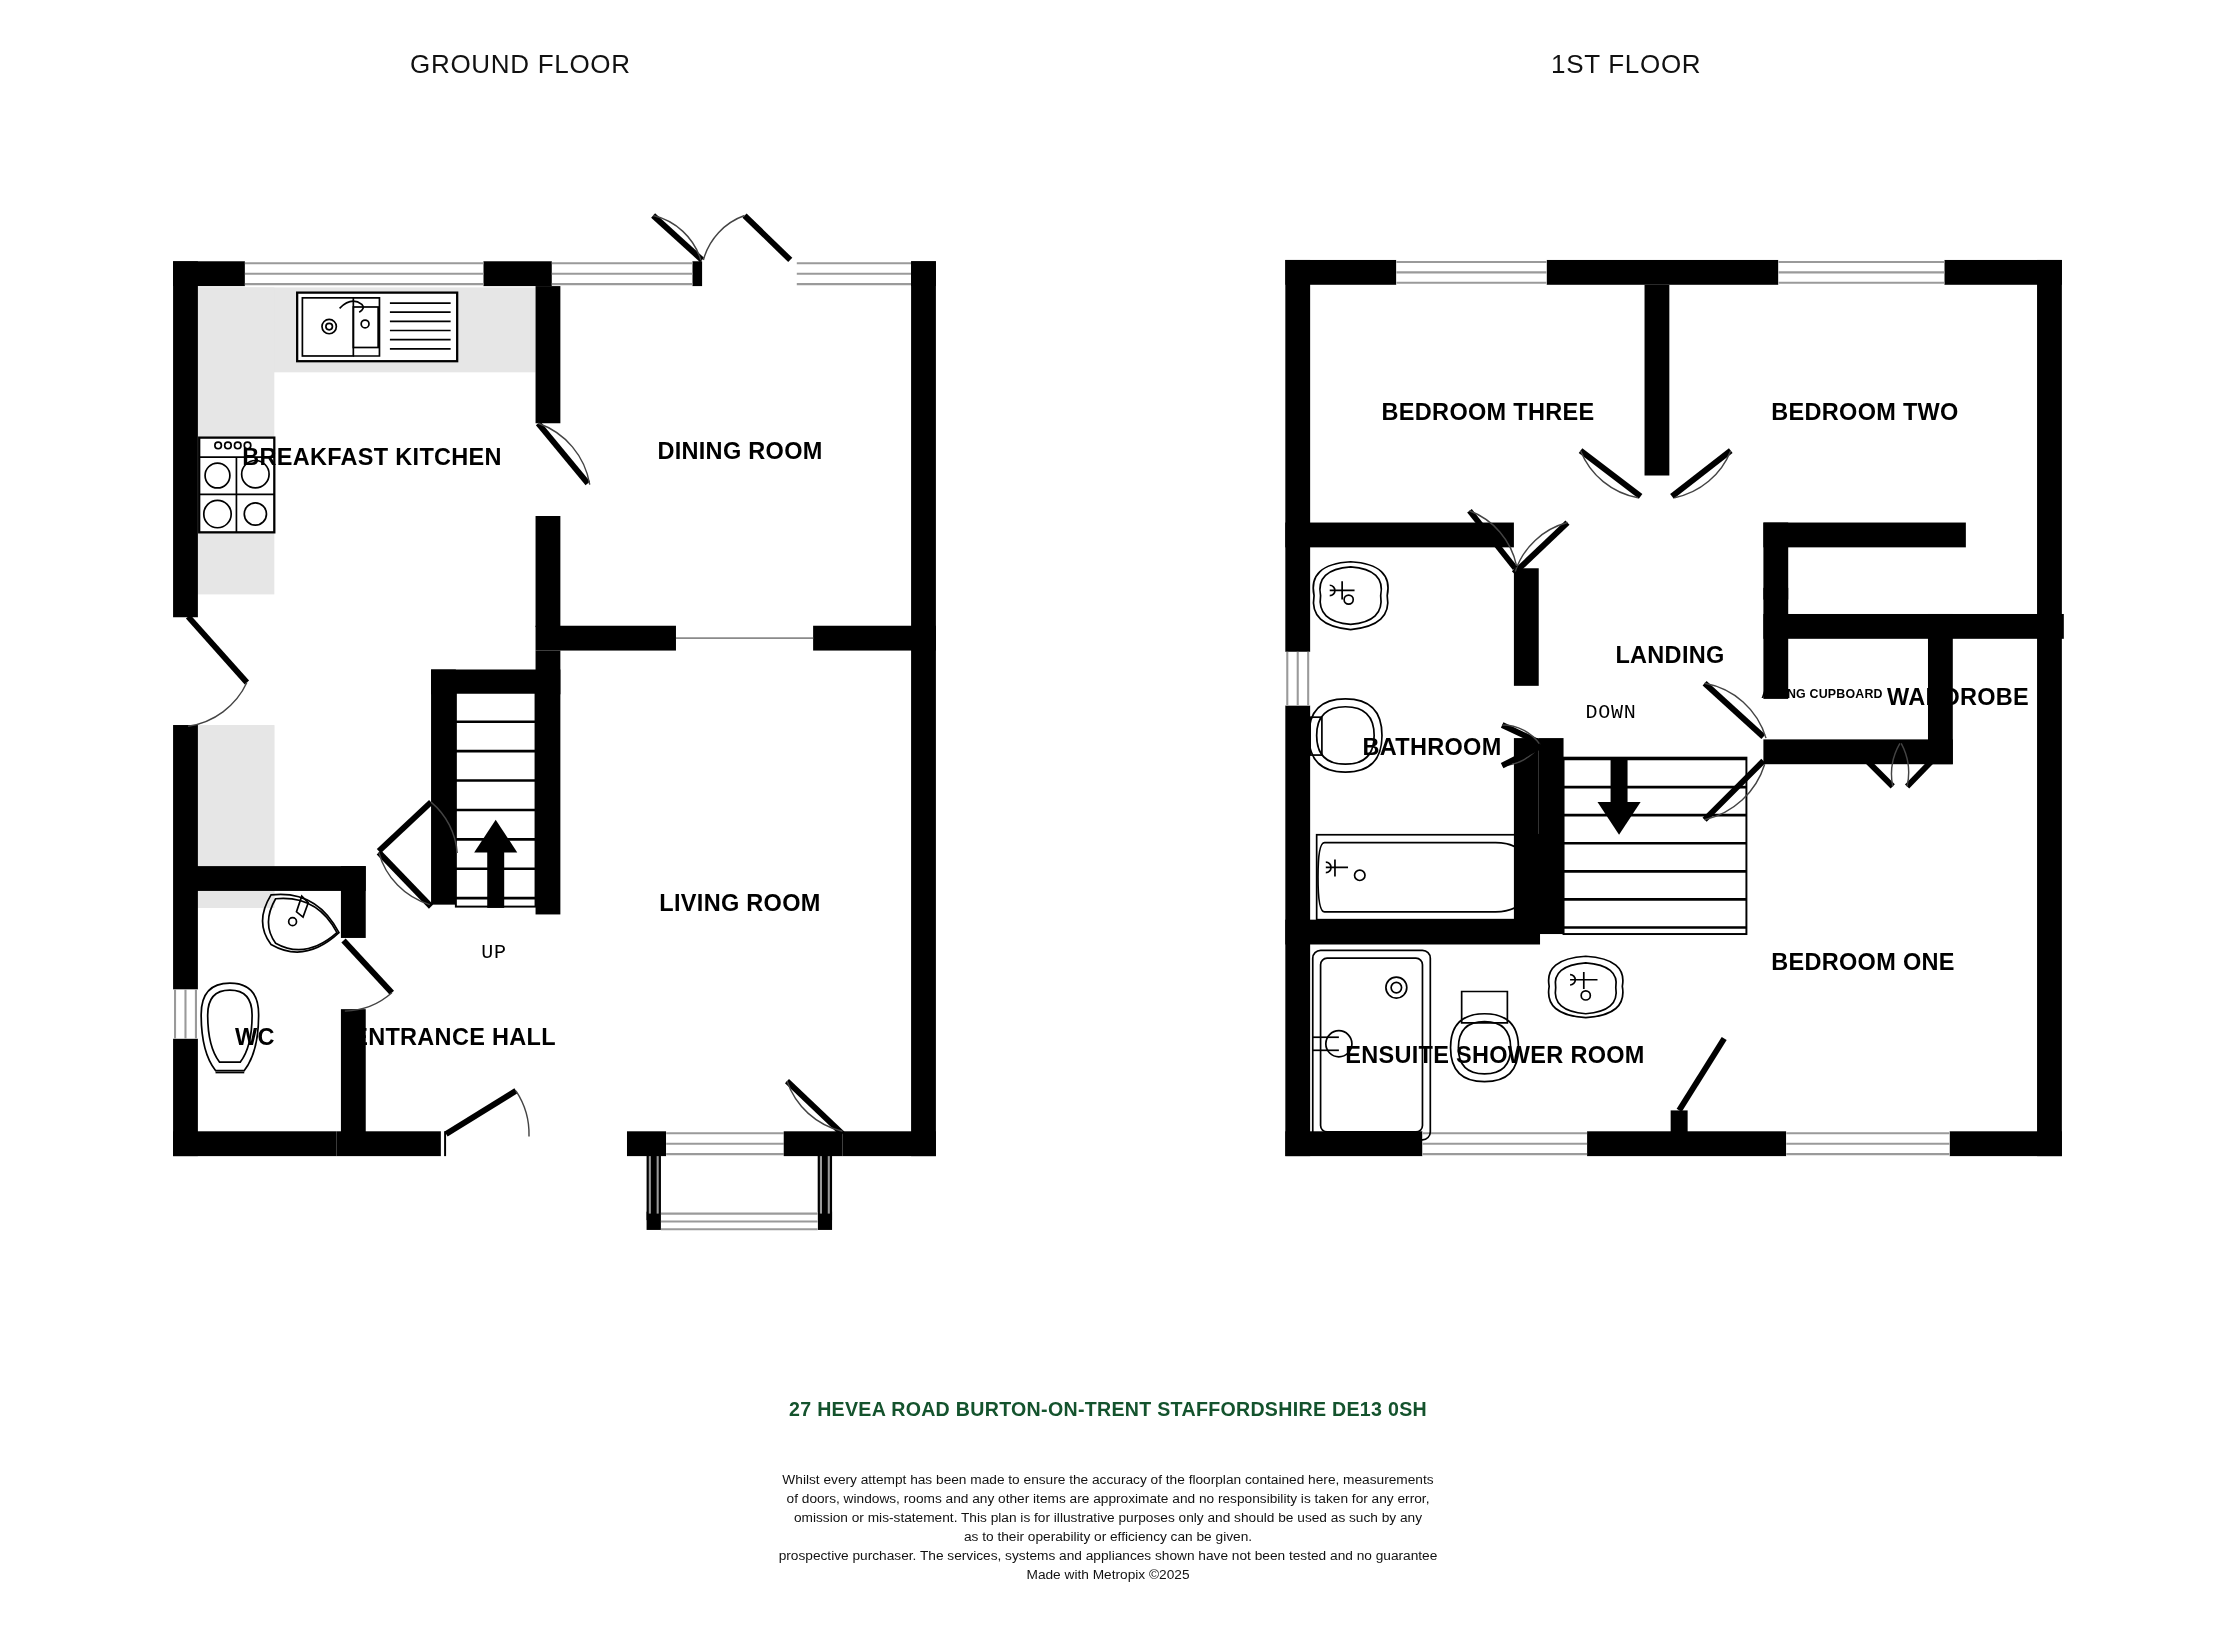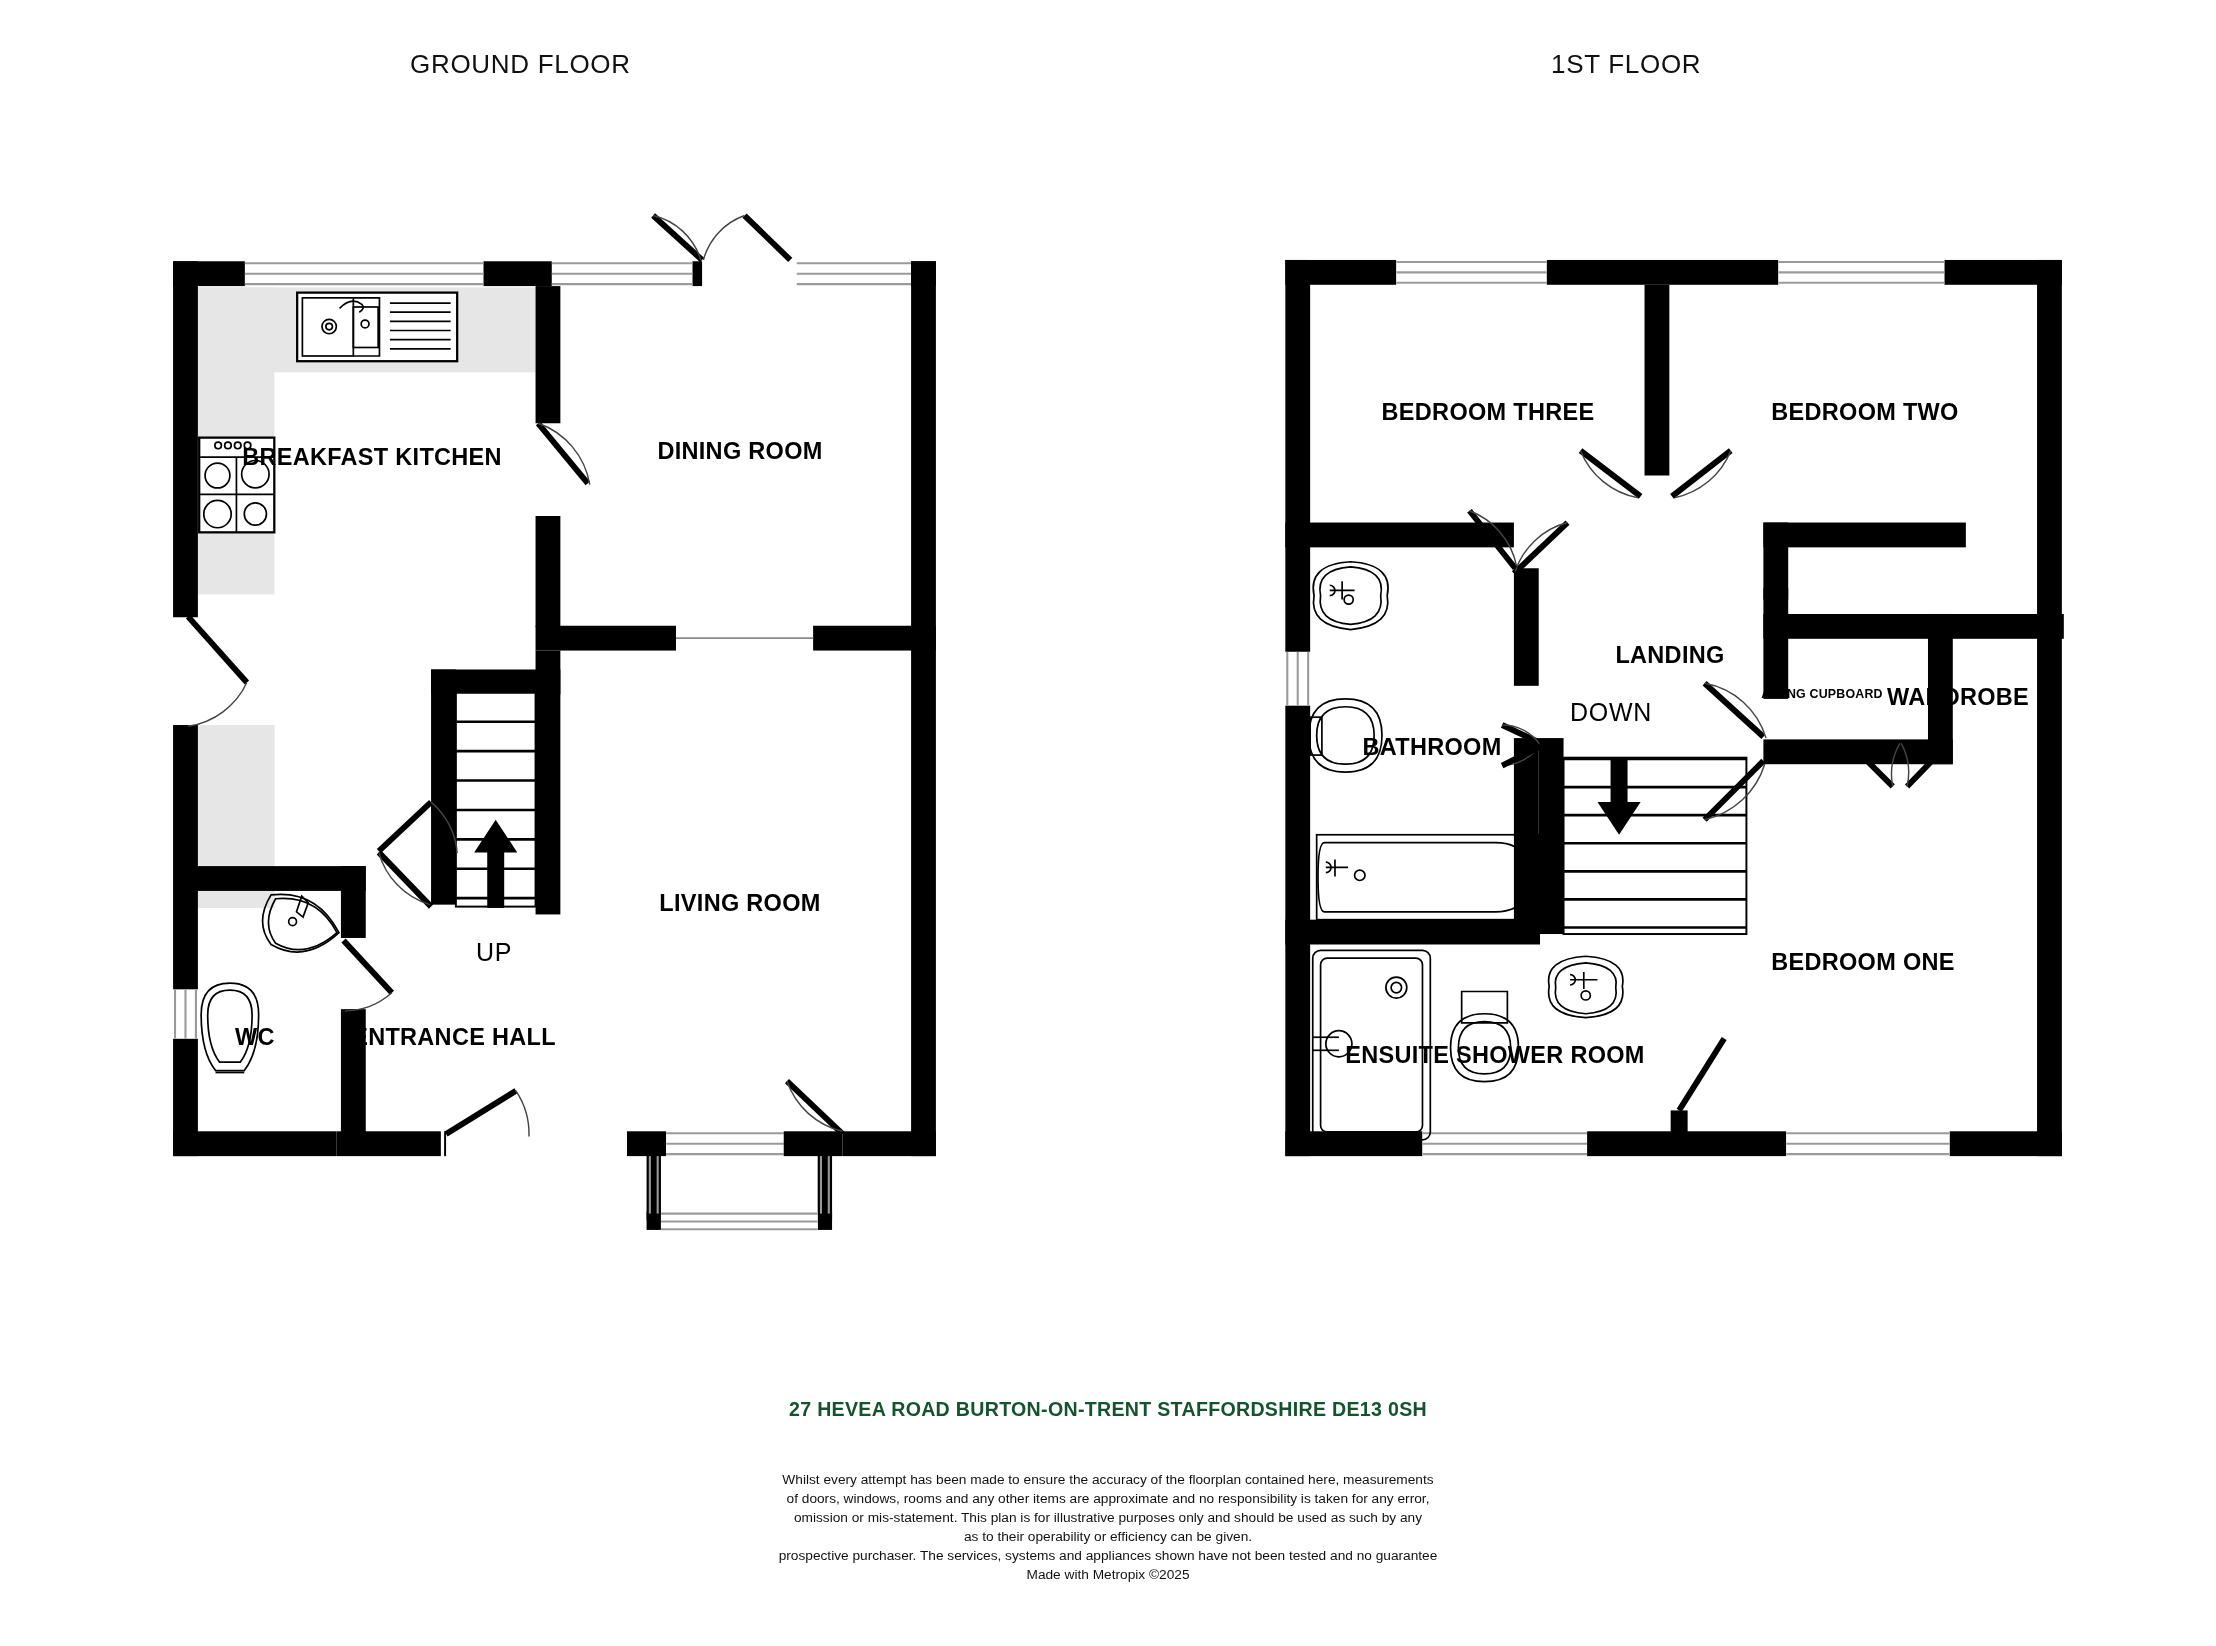--- a/index.html
+++ b/index.html
@@ -26,26 +26,27 @@
     font-size:23.5px;
     font-weight:bold;
     letter-spacing:0.3px;
     white-space:nowrap;
     color:#000;
     transform:translate(-50%,-50%);
   }
   .room-label.small{font-size:12.4px;letter-spacing:0.2px;}
   .dir-label{
     position:absolute;
-    font-size:25px;
+    font-size:20px;
     font-weight:400;
     letter-spacing:0.7px;
     white-space:nowrap;
     color:#000;
     transform:translate(-50%,-50%);
+    font-family:Liberation Mono, monospace;
   }
 
   .addr{
     position:absolute;
     left:0;right:0;
     text-align:center;
     font-size:19.6px;
     font-weight:600;
     letter-spacing:0.3px;
     color:#14532d;

